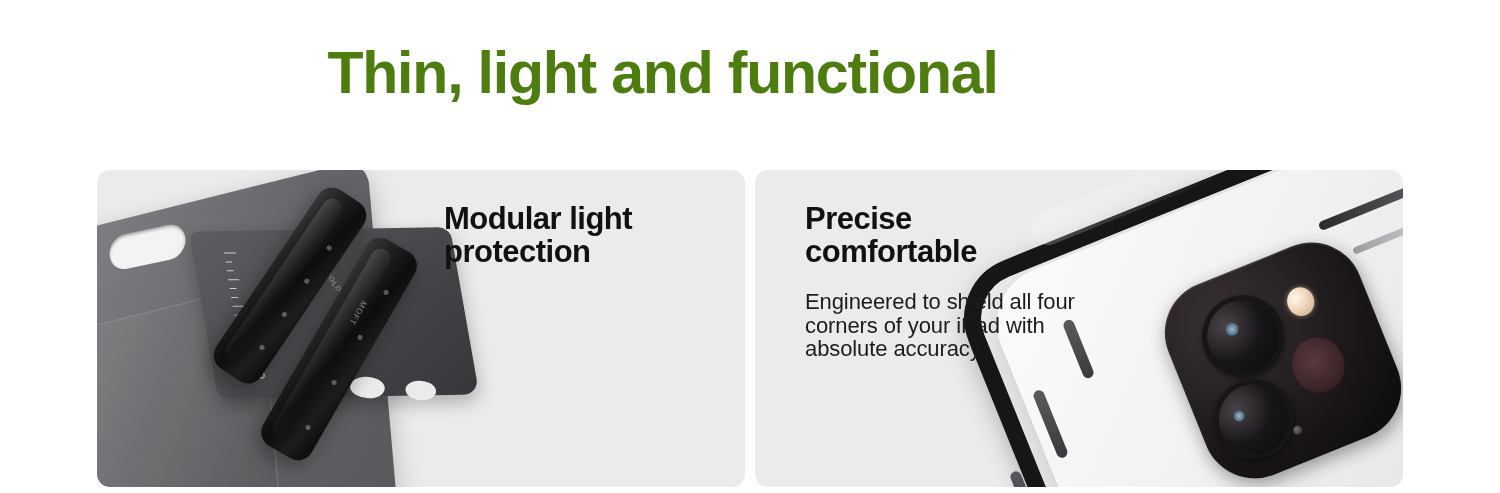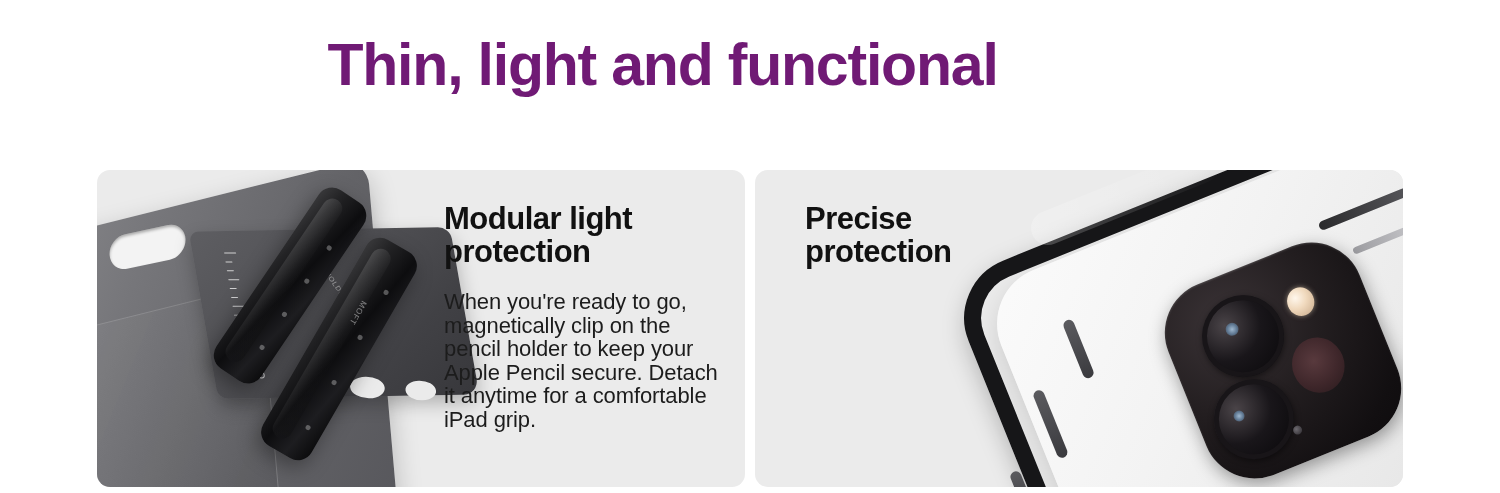--- a/index.html
+++ b/index.html
@@ -19,28 +19,28 @@
     position: relative;
     width: 1500px;
     height: 493px;
     background: #ffffff;
   }
 
   
   .section-title {
     position: absolute;
     left: 0;
-    top: 28px;
+    top: 36px;
     width: 1325px;
     text-align: center;
     font-size: 59px;
     line-height: 74px;
     font-weight: 700;
     letter-spacing: -1.2px;
-    color: #701a75;
+    color: #4d7c0f;
   }
 
   
   .cards {
     position: absolute;
     left: 97px;
     top: 170px;
     width: 1306px;
     height: 317px;
     display: flex;
@@ -414,21 +414,20 @@
           <div class="bar-dot" style="top:44px"></div>
           <div class="bar-dot" style="top:96px"></div>
           <div class="bar-dot" style="top:148px"></div>
           <div class="bar-dot" style="top:200px"></div>
         </div>
       </div>
 
       <div class="card-copy">
         <h3 class="card-heading">Modular light
 protection</h3>
-        <p class="card-body">When you're ready to go, magnetically clip on the pencil holder to keep your Apple Pencil secure. Detach it anytime for a comfortable iPad grip.</p>
       </div>
     </div>
 
     <div class="card card-right">
 
       <div class="art2">
         <div class="device-body"></div>
         <div class="bumper"></div>
         <div class="bumper-gloss"></div>
         <div class="edge-sliver"></div>
@@ -445,18 +444,19 @@
             <div class="lens-glint"></div>
           </div>
           <div class="flash"></div>
           <div class="lidar"></div>
           <div class="mic-dot"></div>
         </div>
       </div>
 
       <div class="card-copy">
         <h3 class="card-heading">Precise
-protection</h3>
+comfortable</h3>
+        <p class="card-body">Engineered to shield all four corners of your iPad with absolute accuracy.</p>
       </div>
     </div>
 
   </div>
 </div>
 
 </body></html>

